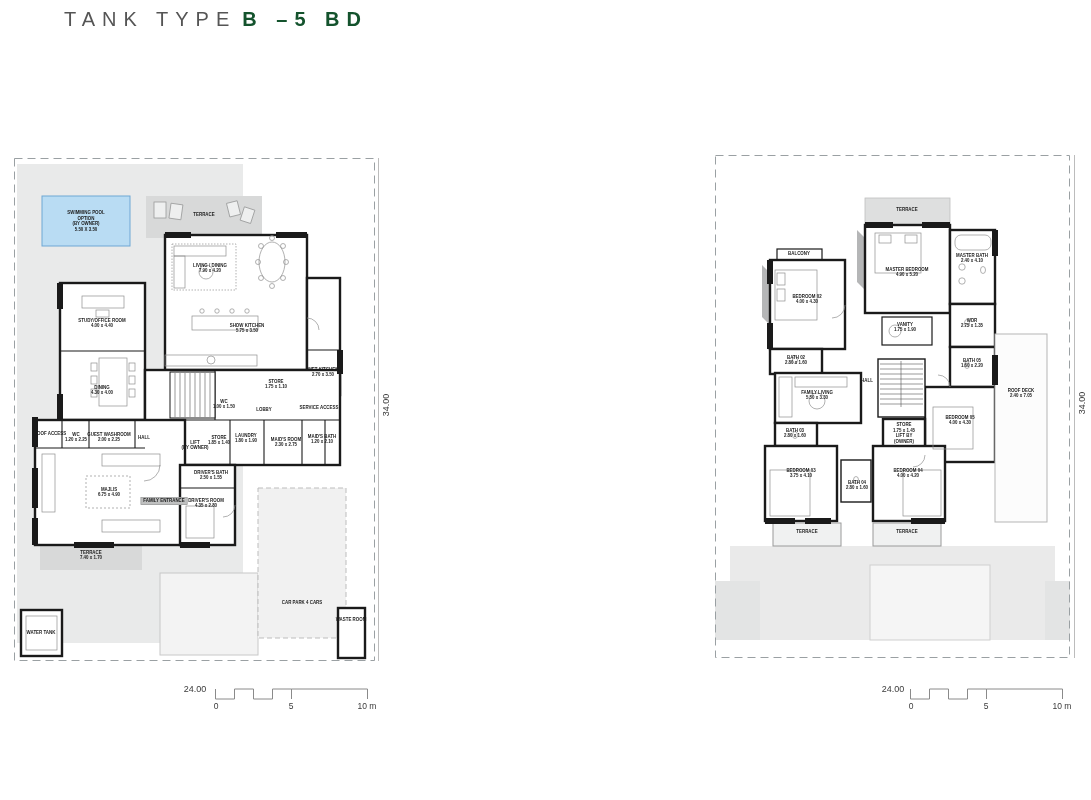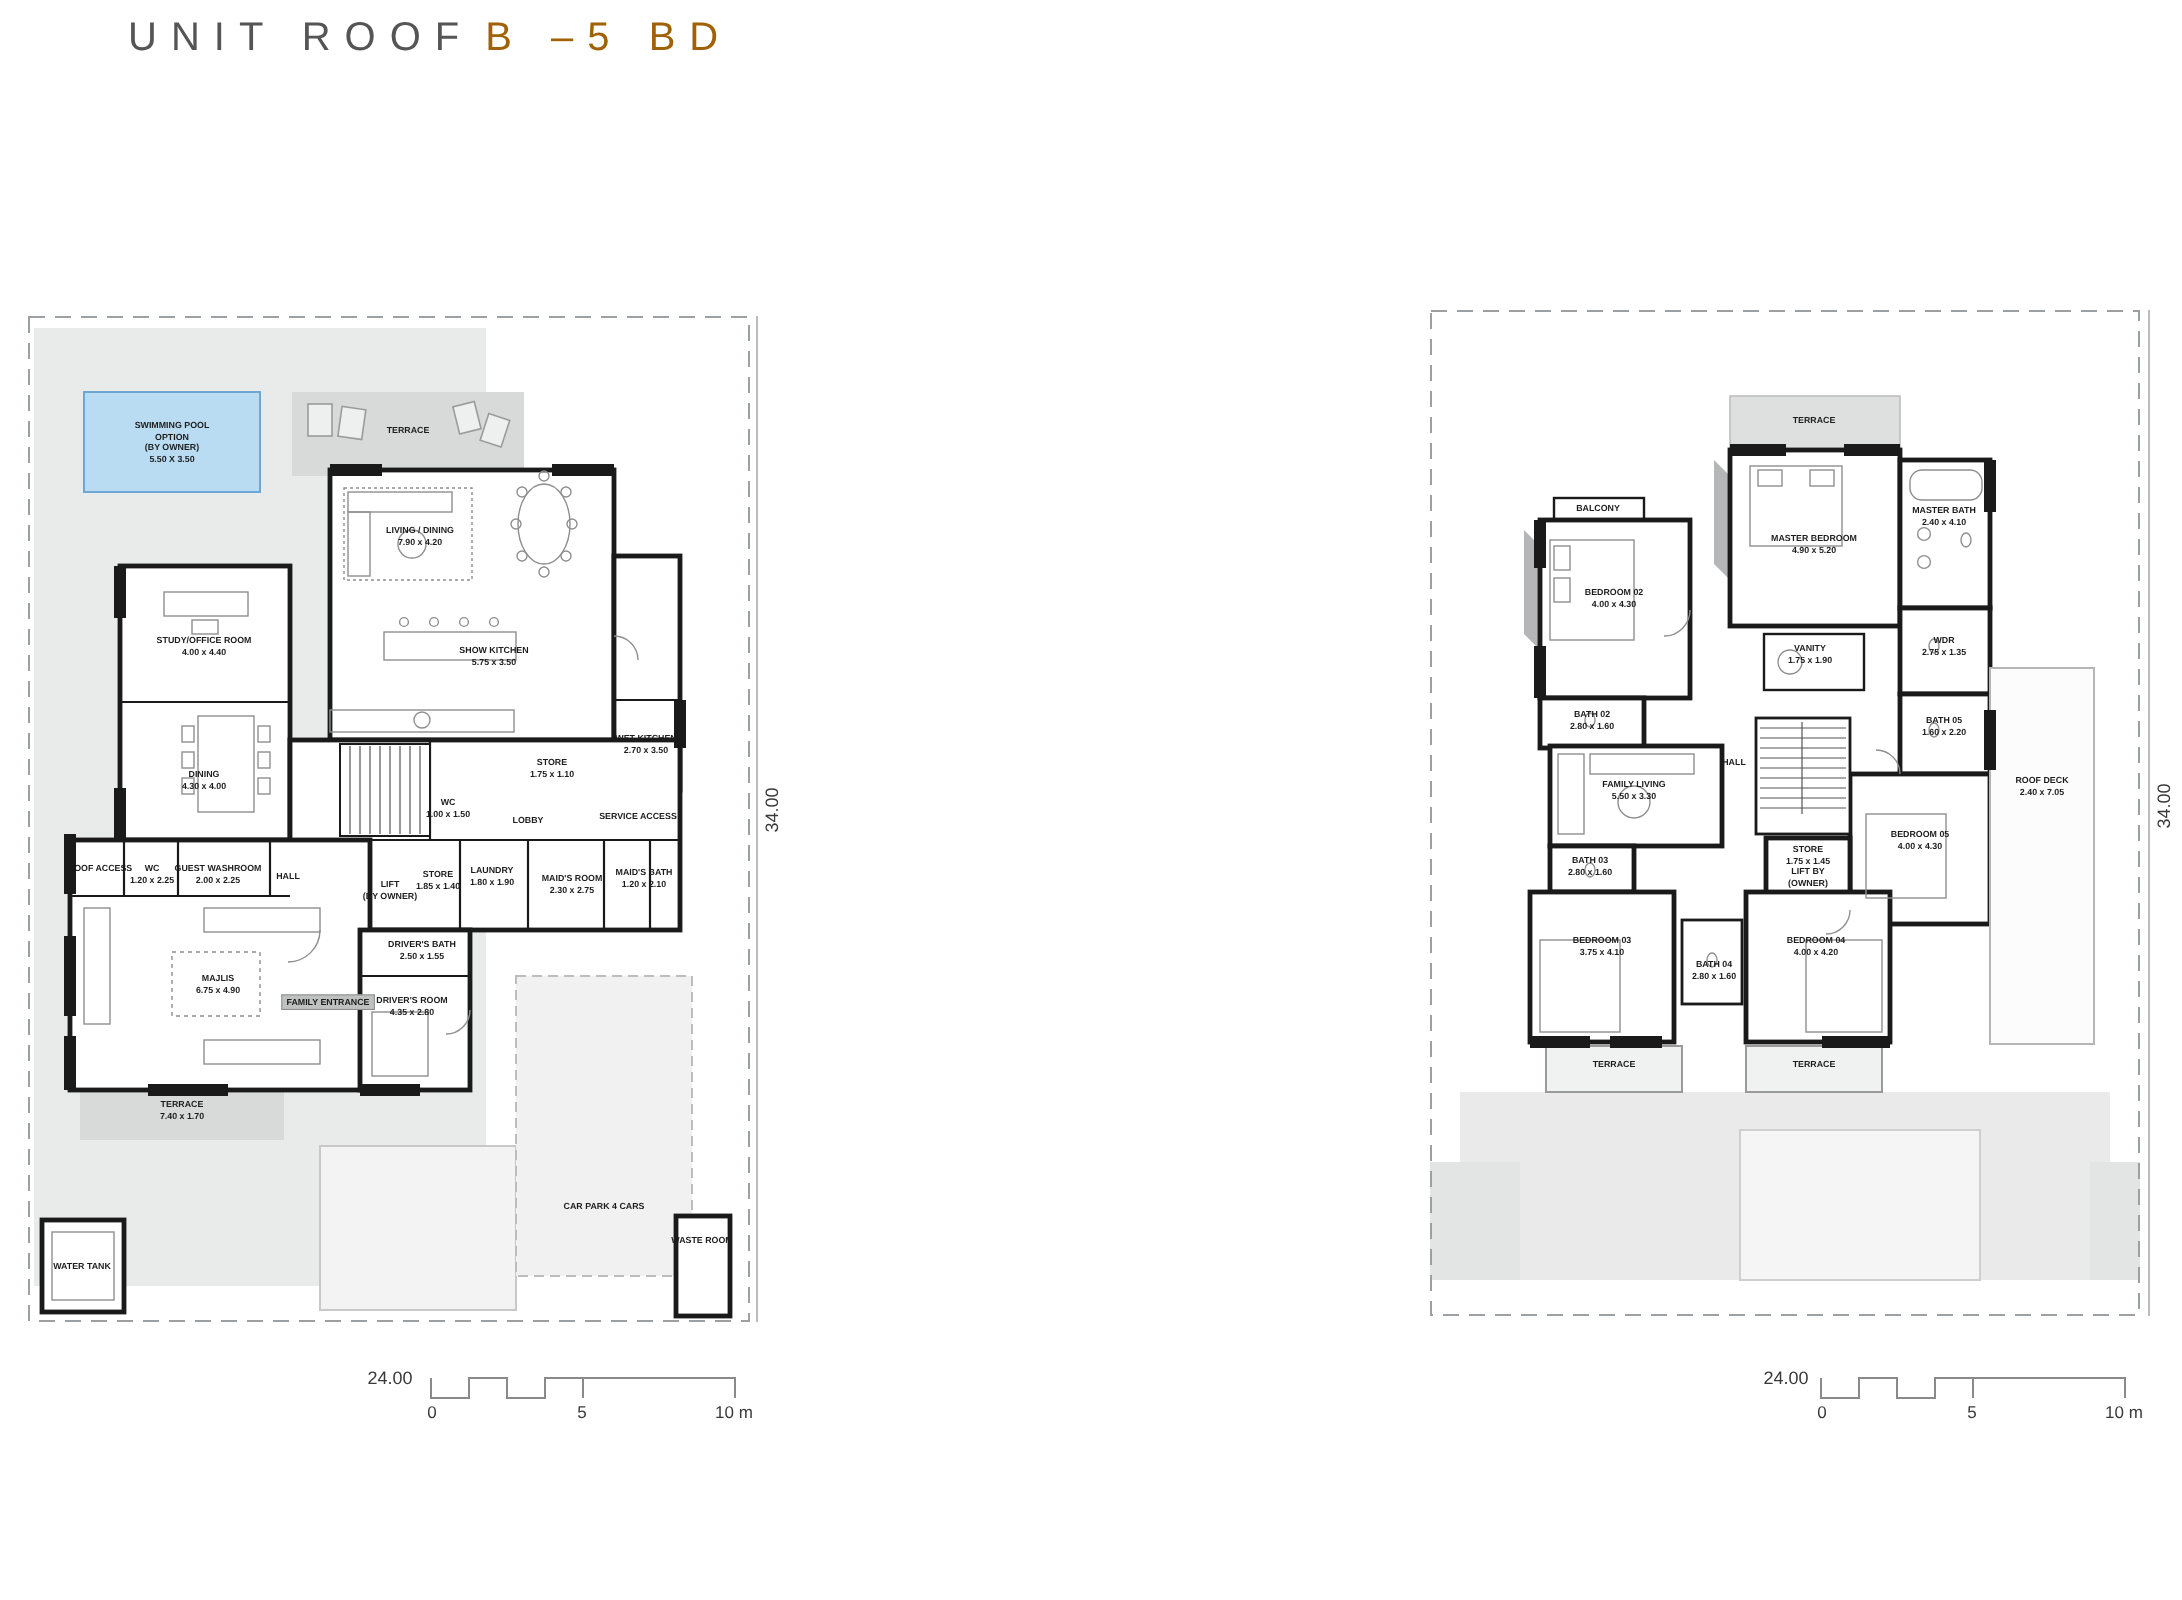--- a/index.html
+++ b/index.html
@@ -1,39 +1,39 @@
 <!DOCTYPE html>
 <html><head>
 <meta charset="utf-8">
 <style>
   html,body{margin:0;padding:0;}
   body{
     width:1091px;height:800px;background:#ffffff;position:relative;overflow:hidden;
     font-family:"Liberation Sans", sans-serif;
   }
   .title{position:absolute;left:64px;top:8px;font-size:20px;letter-spacing:7px;color:#555;font-weight:400;white-space:nowrap;}
-  .title b{color:#a16207;font-weight:400;margin-left:6px;letter-spacing:7px;}
+  .title b{color:#14532d;font-weight:700;margin-left:6px;letter-spacing:7px;}
   .plan{position:absolute;}
   .plan svg{position:absolute;left:0;top:0;}
   .room-label{
     position:absolute;transform:translate(-50%,-50%) scale(0.52);
     font-size:8.5px;font-weight:700;color:#1c1c1c;text-align:center;
     white-space:pre-line;line-height:1.25;width:max-content;max-width:160px;
   }
   .room-label.chip{background:#bfc0c0;color:#1a1a1a;padding:1px 4px;border:1px solid #8e8e8e;}
   .dim-line-v{position:absolute;width:1px;background:#bcbcbc;}
   .dim-label-v{position:absolute;font-size:9px;color:#3a3a3a;transform:translate(-50%,-50%) rotate(-90deg);white-space:nowrap;}
   .dim-label-h{position:absolute;font-size:9px;color:#3a3a3a;transform:translateX(-50%);white-space:nowrap;margin-top:21px;}
   .scalebar{position:absolute;width:170px;height:30px;}
   .scalebar .tick{position:absolute;top:15px;font-size:8.5px;color:#3a3a3a;transform:translateX(-50%);white-space:nowrap;}
 </style>
 </head>
 <body>
 
-<div class="title"><span>UNIT ROOF</span><b>B –5 BD</b></div>
+<div class="title"><span>TANK TYPE</span><b>B –5 BD</b></div>
 
 <div class="plan" style="left:14px;top:158px;width:361px;height:503px;">
   <svg width="361" height="503" viewBox="0 0 361 503">
 
     <rect x="3" y="6" width="226" height="452" fill="#e9eaea"></rect>
     <rect x="3" y="380" width="150" height="105" fill="#e9eaea"></rect>
     <rect x="132" y="38" width="116" height="42" fill="#d8d9d9"></rect>
     <rect x="26" y="384" width="102" height="28" fill="#d8d9d9"></rect>
     <rect x="146" y="415" width="98" height="82" fill="#f3f3f3" stroke="#c8c8c8"></rect>
     <rect x="244" y="330" width="88" height="150" fill="#f1f1f1" stroke="#bdbdbd" stroke-dasharray="5 3"></rect>

